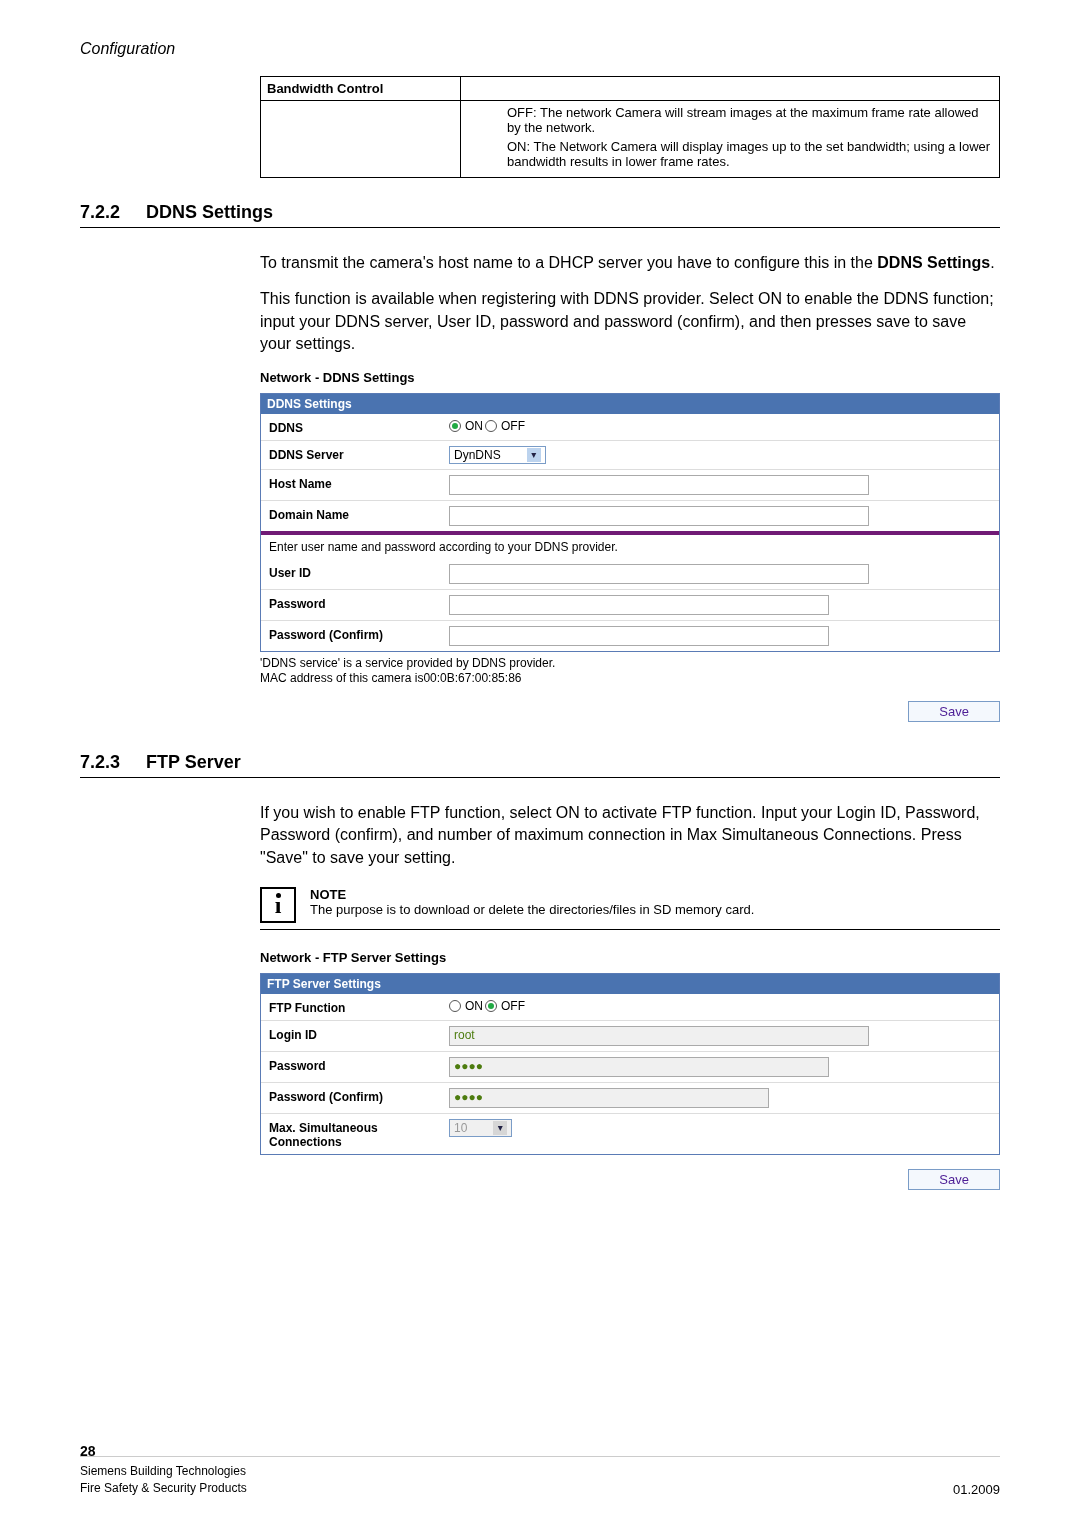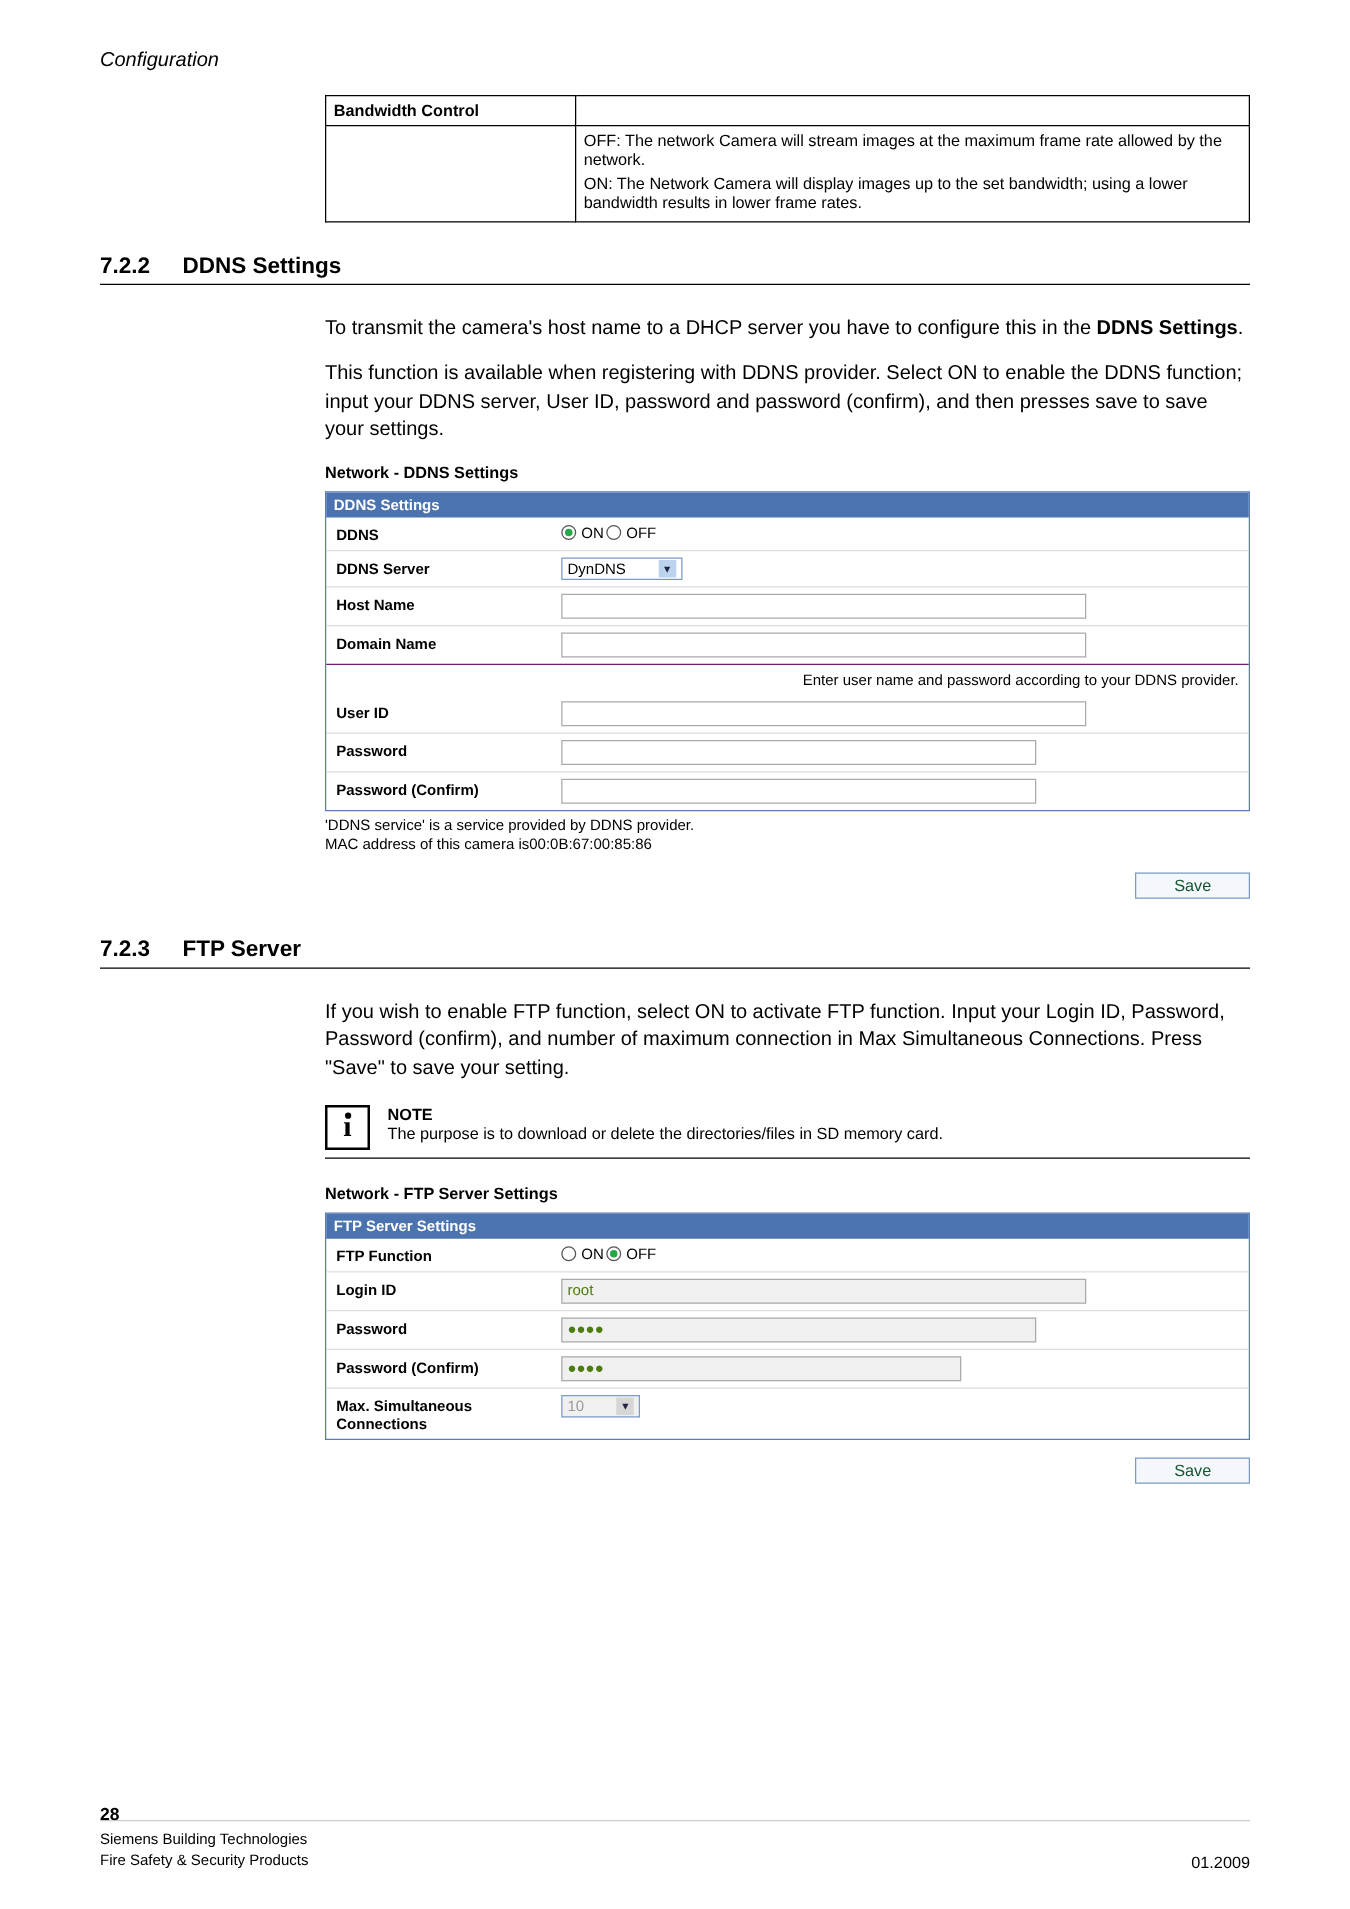--- a/index.html
+++ b/index.html
@@ -5,21 +5,21 @@
   * { box-sizing: border-box; margin: 0; padding: 0; }
   body { font-family: Arial, Helvetica, sans-serif; background: #fff; color: #000; width: 1080px; height: 1527px; position: relative; font-size: 14px; }
   .page { padding: 40px 80px 20px 80px; }
   .header-title { font-style: italic; font-size: 16px; margin-bottom: 18px; }
 
   
   .bw-table { width: 740px; margin-left: 180px; border-collapse: collapse; border: 1px solid #000; font-size: 13px; }
   .bw-table td { border: 1px solid #000; padding: 4px 6px; vertical-align: top; }
   .bw-header { font-weight: bold; }
   .bw-left { width: 200px; }
-  .bw-desc p { margin-bottom: 4px; }
+  .bw-desc p { margin-bottom: 4px; margin-left: 40px; }
 
   
   .sec { display: flex; gap: 16px; border-bottom: 1px solid #000; margin-top: 24px; padding-bottom: 4px; align-items: baseline; }
   .sec-num { font-weight: bold; font-size: 18px; width: 50px; }
   .sec-title { font-weight: bold; font-size: 18px; }
 
   
   .body-block { margin-left: 180px; margin-top: 24px; width: 740px; }
   .body-block p { font-size: 16px; line-height: 1.4; margin-bottom: 14px; }
   .body-block .bold-inline { font-weight: bold; }
@@ -27,37 +27,37 @@
   
   .panel-title { font-weight: bold; font-size: 13px; margin: 10px 0 8px 0; }
 
   
   .panel { border: 1px solid #5a7bb5; width: 740px; font-size: 13px; }
   .panel-head { background: #4a73b0; color: #fff; font-weight: bold; padding: 3px 6px; font-size: 12px; }
   .panel-row { display: flex; padding: 5px 8px; align-items: flex-start; }
   .panel-row + .panel-row { border-top: 1px solid #ddd; }
   .panel-label { width: 180px; font-weight: bold; padding-top: 2px; font-size: 12px; }
   .panel-control { flex: 1; }
-  .panel-note-row { padding: 5px 8px; border-top: 1px solid #701a75; font-size: 12px; text-align: right; }
+  .panel-note-row { padding: 5px 8px; border-top: 4px solid #701a75; font-size: 12px; }
 
   .radio-group { display: flex; flex-direction: row; gap: 2px; }
   .radio-line { display: flex; align-items: center; gap: 4px; font-size: 12px; }
   .radio { width: 12px; height: 12px; border: 1px solid #555; border-radius: 50%; display: inline-flex; align-items: center; justify-content: center; }
   .radio .dot { width: 6px; height: 6px; background: #2a4; border-radius: 50%; }
   .select-box { border: 1px solid #7a9cc7; background: #fff; padding: 1px 4px; display: inline-flex; align-items: center; gap: 26px; font-size: 12px; }
   .select-arrow { background: #bcd3ee; color: #224; width: 14px; height: 14px; display: inline-flex; align-items: center; justify-content: center; font-size: 10px; }
   .text-input { border: 1px solid #aaa; background: #fff; height: 20px; width: 420px; padding: 1px 4px; font-size: 12px; color: #888; }
   .text-input.short { width: 380px; }
   .text-input.pw { width: 320px; }
   .text-input.disabled { background: #f0f0f0; color: #4d7c0f; }
 
   .panel-foot { font-size: 12px; margin-top: 4px; line-height: 1.3; }
 
   .save-row { display: flex; justify-content: flex-end; width: 740px; margin-top: 14px; }
-  .save-btn { border: 1px solid #7a9cc7; background: #f4f8fd; color: #14532d; padding: 2px 30px; font-size: 13px; }
+  .save-btn { border: 1px solid #7a9cc7; background: #f4f8fd; color: #4c1d95; padding: 2px 30px; font-size: 13px; }
 
   
   .note-row { display: flex; gap: 14px; margin-left: 180px; width: 740px; align-items: flex-start; border-bottom: 1px solid #000; padding-bottom: 6px; margin-top: 18px; }
   .note-icon { width: 36px; height: 36px; border: 2px solid #000; display: flex; align-items: center; justify-content: center; font-family: Georgia, serif; font-weight: bold; font-size: 22px; position: relative; }
   .note-icon .i-dot { position: absolute; top: 4px; width: 5px; height: 5px; background: #000; border-radius: 50%; }
   .note-icon .i-stem { font-family: Georgia, serif; font-weight: bold; font-size: 24px; line-height: 1; }
   .note-content { flex: 1; font-size: 13px; }
   .note-content .note-head { font-weight: bold; }
 
   

